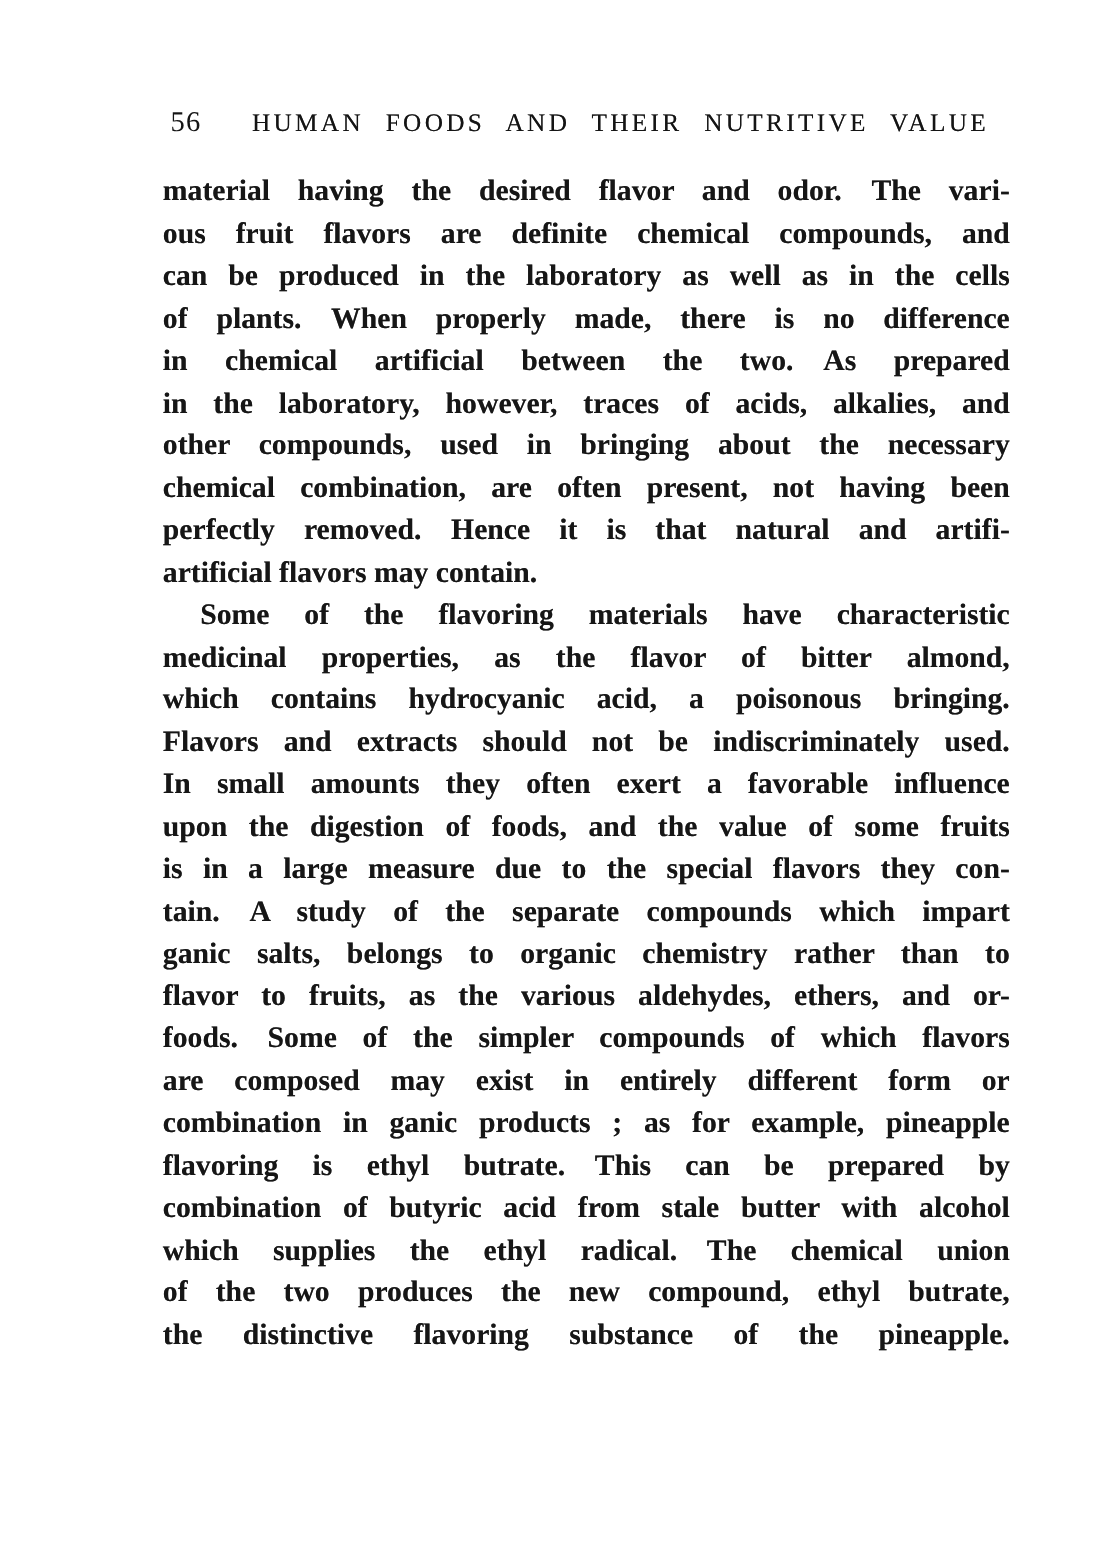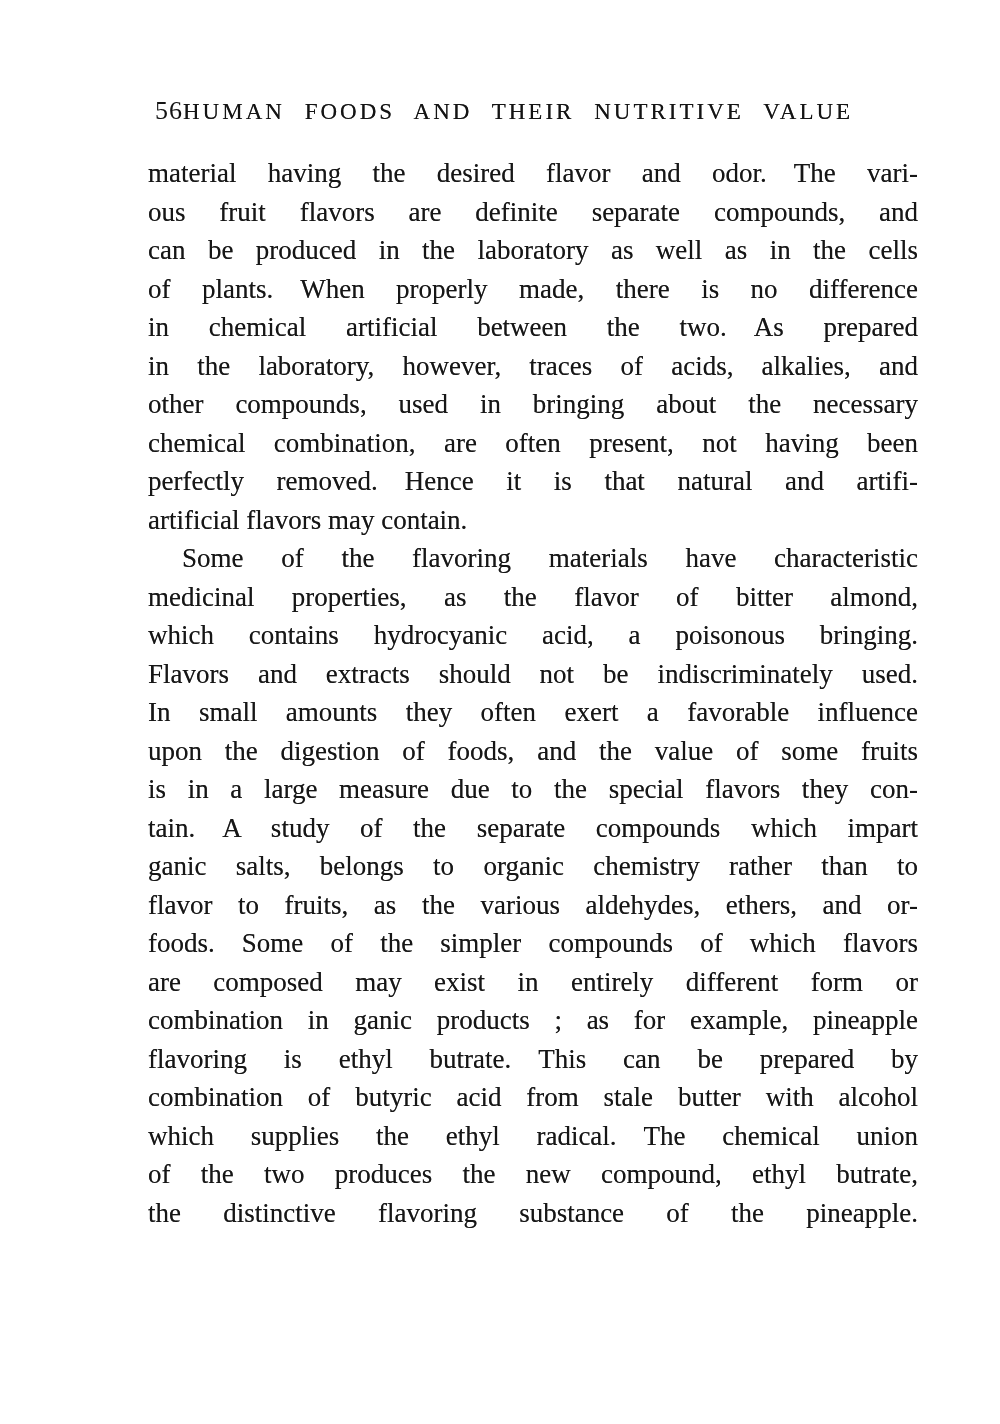--- a/index.html
+++ b/index.html
@@ -19,40 +19,42 @@
     position: absolute;
     inset: 0;
     background: #ffffff;
   }
   .page-header {
     position: absolute;
     top: 96px;
     left: 155px;
     display: flex;
     align-items: baseline;
+    gap: 46px;
     color: #141414;
   }
   .page-number {
     font-size: 26px;
     letter-spacing: 1px;
   }
   .running-title {
     font-size: 23px;
     letter-spacing: 3px;
     word-spacing: 11px;
     text-shadow: 0 0 0.5px rgba(0,0,0,0.65);
   }
   .body-text {
     position: absolute;
     top: 154px;
     left: 148px;
     width: 770px;
     font-size: 27px;
     line-height: 38.5px;
     text-shadow: 0 0 0.5px rgba(0,0,0,0.55);
+    font-weight: bold;
   }
   .para {
     margin: 0;
     padding: 0;
   }
   .line {
     text-align: justify;
     
     text-align-last: justify;
   }
@@ -70,21 +72,21 @@
 
   <div class="page-header">
     <span class="page-number">56</span>
     <span class="running-title">HUMAN FOODS AND THEIR NUTRITIVE VALUE</span>
   </div>
 
   <div class="body-text">
 
     <div class="para">
       <div class="line">material having the desired flavor and odor. The vari-</div>
-      <div class="line">ous fruit flavors are definite separate compounds, and</div>
+      <div class="line">ous fruit flavors are definite chemical compounds, and</div>
       <div class="line">can be produced in the laboratory as well as in the cells</div>
       <div class="line">of plants. When properly made, there is no difference</div>
       <div class="line">in chemical artificial between the two. As prepared</div>
       <div class="line">in the laboratory, however, traces of acids, alkalies, and</div>
       <div class="line">other compounds, used in bringing about the necessary</div>
       <div class="line">chemical combination, are often present, not having been</div>
       <div class="line">perfectly removed. Hence it is that natural and artifi-</div>
       <div class="line end">artificial flavors may contain.</div>
     </div>
 

